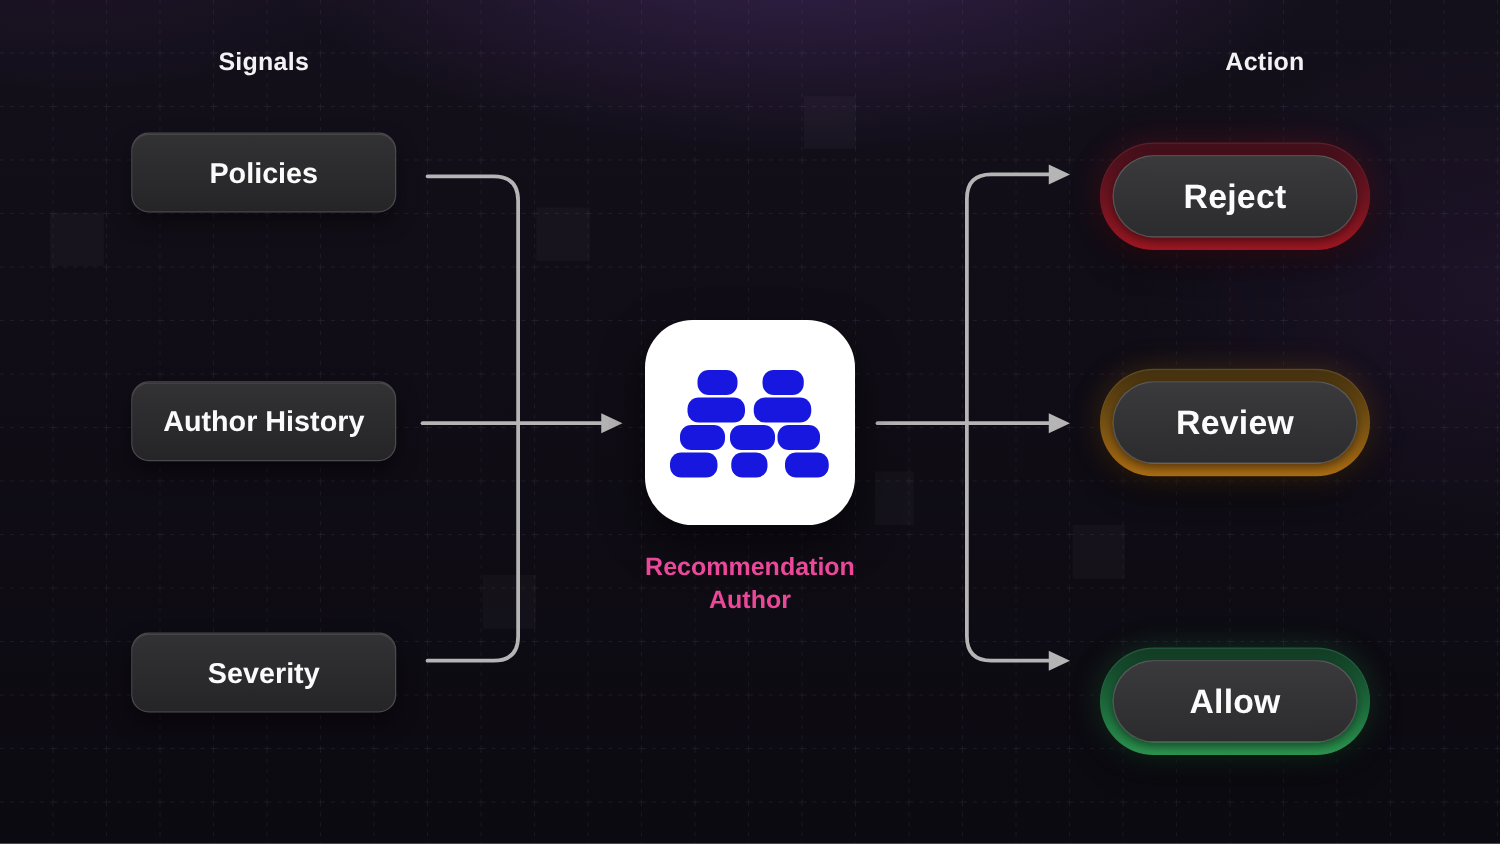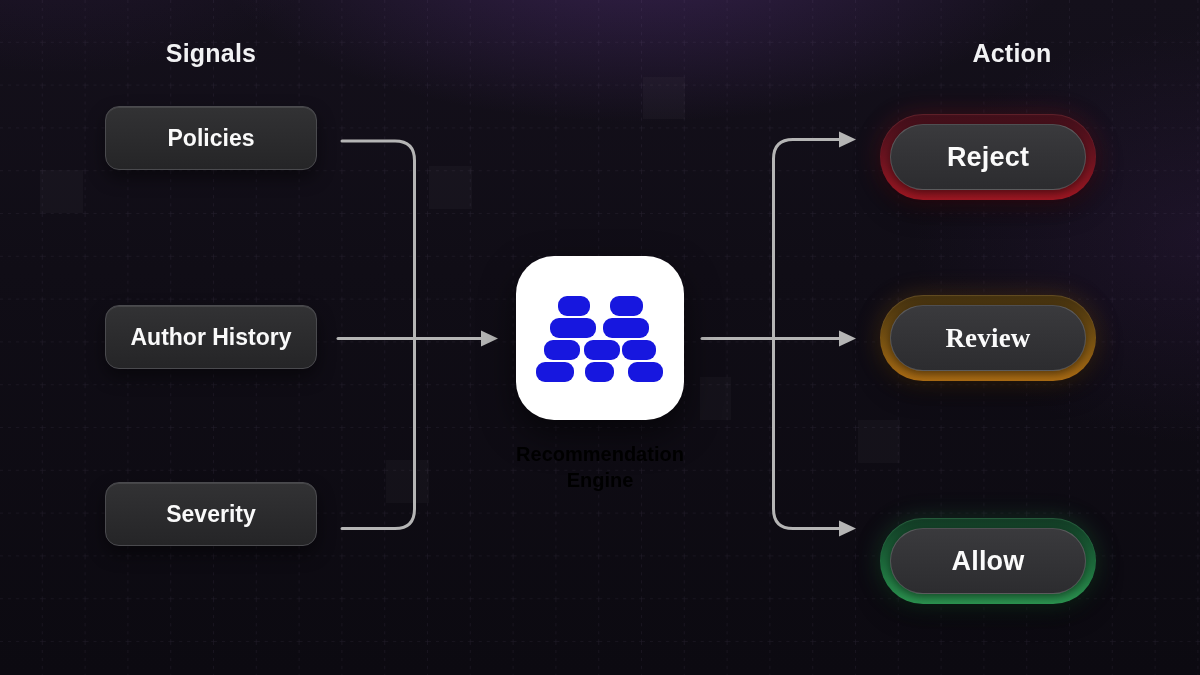--- a/index.html
+++ b/index.html
@@ -20,21 +20,21 @@
 
   .ghost-cell {
     position: absolute;
     background: rgba(255,255,255,0.028);
   }
 
   .col-heading {
     position: absolute;
     width: 216px;
     text-align: center;
-    font-size: 25px;
+    font-size: 20px;
     font-weight: 700;
     letter-spacing: 0.2px;
     color: #f2f2f4;
   }
   #signals-heading { left: 103px; top: 39px; }
   #action-heading  { left: 904px; top: 39px; }
 
   .signal-node {
     position: absolute;
     left: 105px;
@@ -44,59 +44,58 @@
     background: linear-gradient(180deg, var(--node_fill_top, #323234), var(--node_fill_bottom, #252527));
     border: 1px solid var(--node_border, #4a4a4e);
     box-shadow: 0 8px 18px rgba(0,0,0,0.45), inset 0 1px 0 rgba(255,255,255,0.10);
     display: flex; align-items: center; justify-content: center;
     font-size: 23px;
     font-weight: 700;
     color: #fafafa;
   }
   #signal-policies { top: 106px; }
   #signal-author-history { top: 305px; text-align: center; }
-  #signal-severity { top: 482px; }
+  #signal-severity { top: 506px; }
 
   .engine-icon {
     position: absolute;
     left: 516px; top: 256px;
     width: 168px; height: 164px;
     background: var(--engine_icon_bg, #ffffff);
     border-radius: 38px;
     box-shadow: 0 14px 34px rgba(0,0,0,0.55);
     display: flex; align-items: center; justify-content: center;
   }
   .engine-label {
     position: absolute;
     left: 470px; top: 441px;
     width: 260px;
     text-align: center;
     font-size: 20px;
     font-weight: 700;
     line-height: 26px;
-    color: #000000;
+    color: #ec4899;
   }
 
   .action-pill {
     position: absolute;
     left: 880px;
     width: 216px;
     height: 86px;
     border-radius: 43px;
     padding: 10px;
   }
   #action-reject { top: 94px;
     background: linear-gradient(180deg, var(--reject_ring_top, #3f0f1a) 0%, var(--reject_ring_mid, #701420) 55%, var(--reject_ring_bottom, #9e1722) 100%);
     box-shadow: 0 0 24px rgba(158,23,34,0.30), 0 10px 24px rgba(0,0,0,0.5), inset 0 1px 1px rgba(255,120,120,0.18);
     margin-top: 20px;
   }
   #action-review { top: 295px;
     background: linear-gradient(180deg, var(--review_ring_top, #42300f) 0%, var(--review_ring_mid, #7a5312) 55%, var(--review_ring_bottom, #ab6c14) 100%);
     box-shadow: 0 0 24px rgba(171,108,20,0.28), 0 10px 24px rgba(0,0,0,0.5), inset 0 1px 1px rgba(255,210,130,0.18);
-    font-family: Liberation Serif, serif;
   }
   #action-allow { top: 518px;
     background: linear-gradient(180deg, var(--allow_ring_top, #123a24) 0%, var(--allow_ring_mid, #1d6b3c) 55%, var(--allow_ring_bottom, #2c9450) 100%);
     box-shadow: 0 0 24px rgba(44,148,80,0.28), 0 10px 24px rgba(0,0,0,0.5), inset 0 1px 1px rgba(140,255,180,0.18);
   }
   .pill-inner {
     width: 100%; height: 100%;
     border-radius: 33px;
     background: linear-gradient(180deg, #3a3a3d 0%, #2c2c2f 100%);
     border: 1px solid rgba(255,255,255,0.17);
@@ -169,21 +168,21 @@
       <rect x="68" y="84" width="36" height="20" rx="9"></rect>
       <rect x="106" y="84" width="34" height="20" rx="9"></rect>
       <rect x="20" y="106" width="38" height="20" rx="9"></rect>
       <rect x="69" y="106" width="29" height="20" rx="9"></rect>
       <rect x="112" y="106" width="35" height="20" rx="9"></rect>
     </g>
   </svg>
 </div>
 <div class="engine-label">
   <div>Recommendation</div>
-  <div>Engine</div>
+  <div>Author</div>
 </div>
 
 <div class="action-pill" id="action-reject">
   <div class="pill-inner">Reject</div>
 </div>
 <div class="action-pill" id="action-review">
   <div class="pill-inner">Review</div>
 </div>
 <div class="action-pill" id="action-allow">
   <div class="pill-inner">Allow</div>

